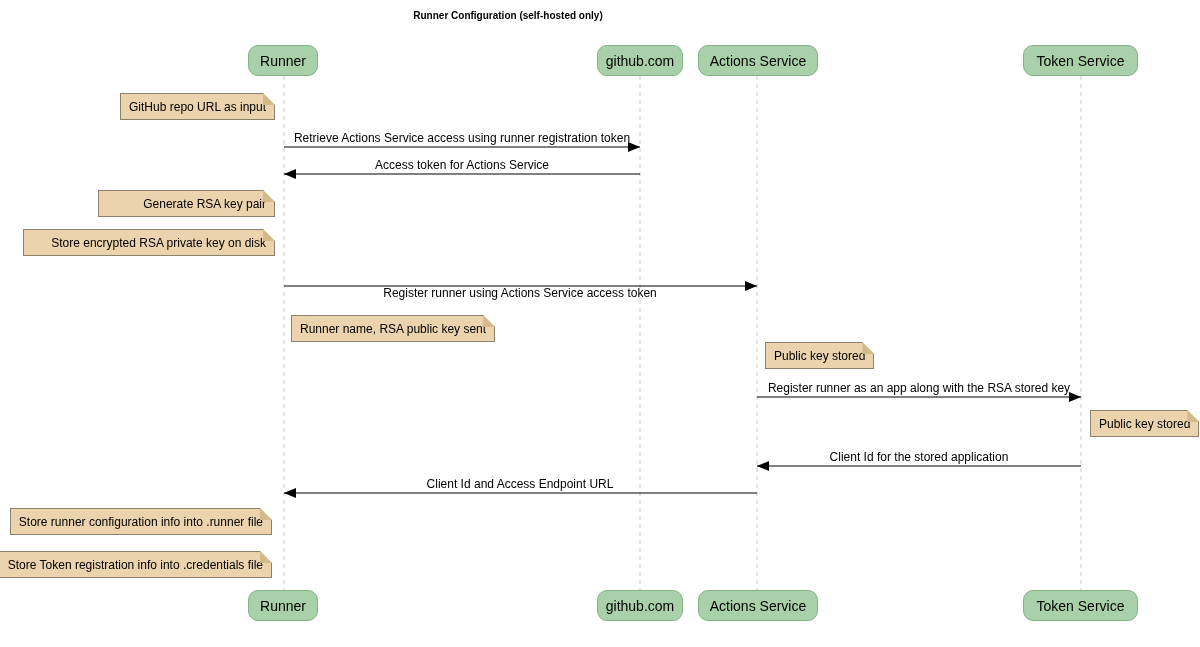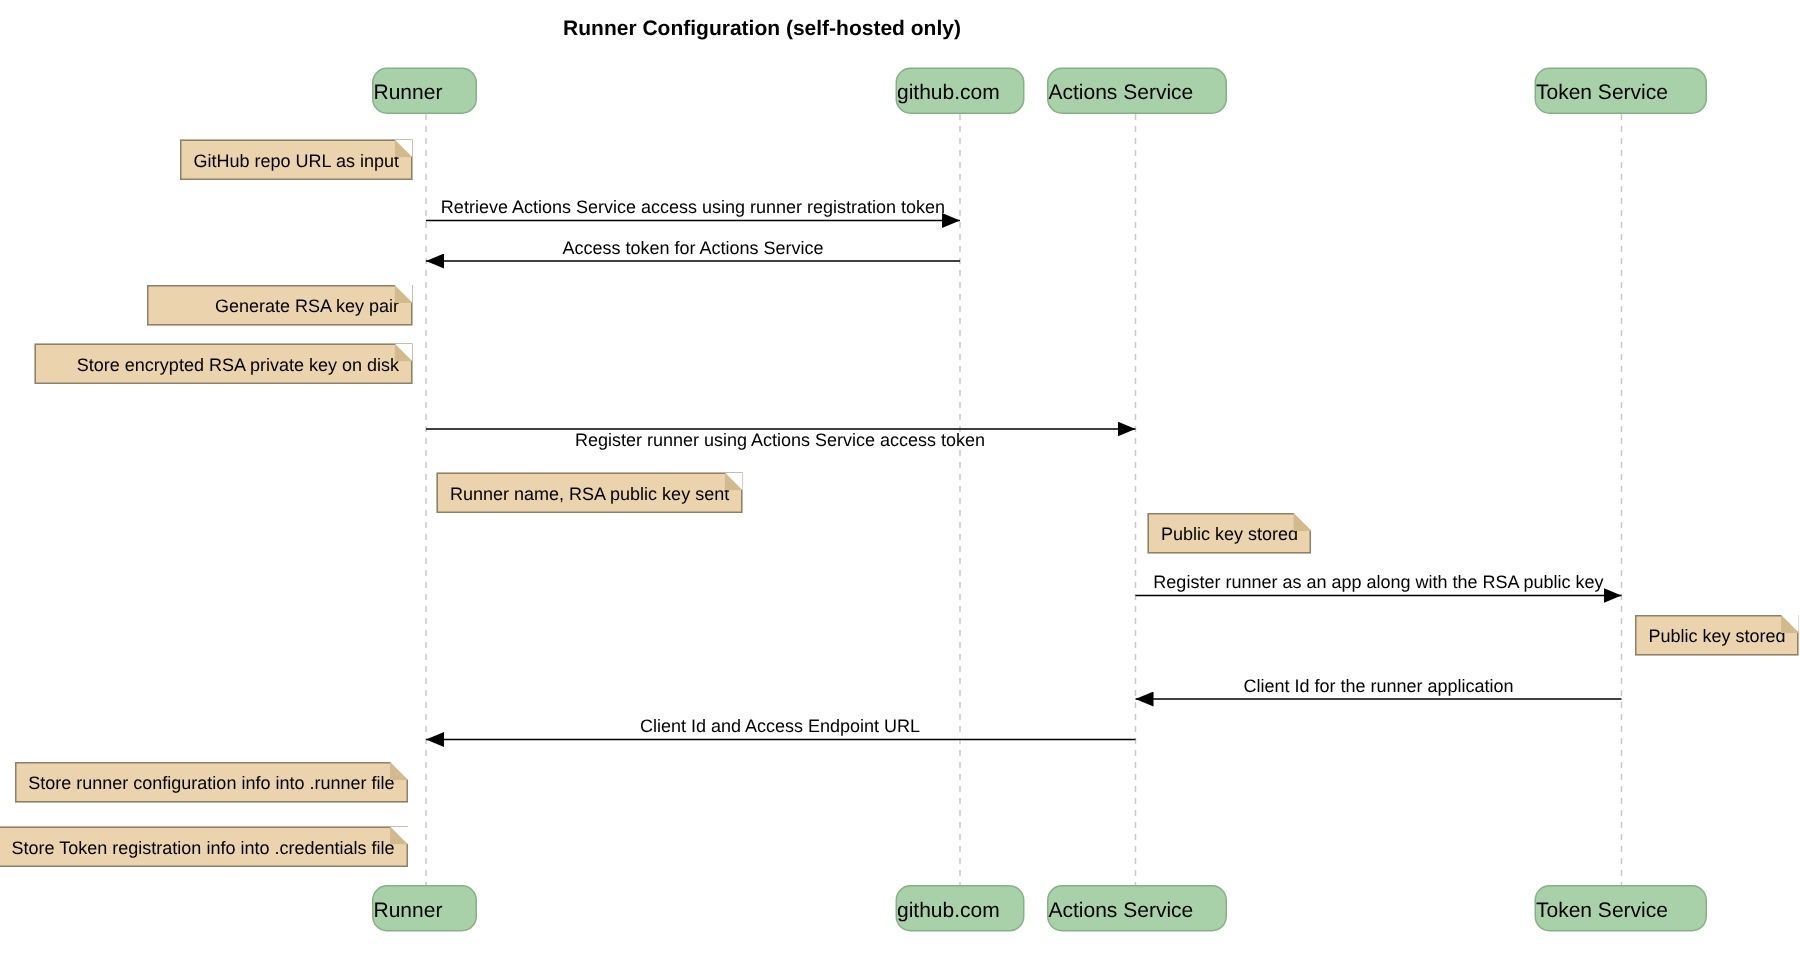--- a/index.html
+++ b/index.html
@@ -24,21 +24,21 @@
     background: var(--background);
     overflow: hidden;
   }
 
   .title {
     position: absolute;
     top: 10px;
     left: 0;
     width: 1016px;
     text-align: center;
-    font-size: 14px;
+    font-size: 10px;
     font-weight: bold;
   }
 
   svg.layer {
     position: absolute;
     top: 0; left: 0;
     width: 1200px; height: 647px;
   }
   .lifeline {
     stroke: var(--lifeline);
@@ -52,21 +52,21 @@
   #arrowhead path { fill: var(--arrow); }
 
   .participant {
     position: absolute;
     height: 31px;
     background: var(--participant-fill);
     border: 1px solid var(--participant-border);
     border-radius: 10px;
     display: flex;
     align-items: center;
-    justify-content: flex-start;
+    justify-content: center;
     font-size: 14px;
     white-space: nowrap;
   }
 
   .msg-label {
     position: absolute;
     transform: translateX(-50%);
     white-space: nowrap;
     font-size: 12px;
     line-height: 14px;
@@ -147,22 +147,22 @@
   <div class="participant" style="left:698px; top:590px; width:120px;">
       <span>Actions Service</span>
     </div>
   <div class="participant" style="left:1023px; top:590px; width:115px;">
       <span>Token Service</span>
     </div>
 
   <div class="msg-label" style="left:462px; top:131px;">Retrieve Actions Service access using runner registration token</div>
   <div class="msg-label" style="left:462px; top:158px;">Access token for Actions Service</div>
   <div class="msg-label" style="left:520px; top:286px;">Register runner using Actions Service access token</div>
-  <div class="msg-label" style="left:919px; top:381px;">Register runner as an app along with the RSA public key</div>
-  <div class="msg-label" style="left:919px; top:450px;">Client Id for the runner application</div>
+  <div class="msg-label" style="left:919px; top:381px;">Register runner as an app along with the RSA stored key</div>
+  <div class="msg-label" style="left:919px; top:450px;">Client Id for the stored application</div>
   <div class="msg-label" style="left:520px; top:477px;">Client Id and Access Endpoint URL</div>
 
   <div class="note" style="right:925px; top:93px;">GitHub repo URL as input</div>
   <div class="note" style="right:925px; top:190px;padding-left:44px;">Generate RSA key pair</div>
   <div class="note" style="right:925px; top:229px;padding-left:27px;">Store encrypted RSA private key on disk</div>
   <div class="note" style="left:291px; top:299px;margin-top:16px;">Runner name, RSA public key sent</div>
   <div class="note" style="left:765px; top:342px;">Public key stored</div>
   <div class="note" style="left:1090px; top:410px;">Public key stored</div>
   <div class="note" style="right:928px; top:508px;">Store runner configuration info into .runner file</div>
   <div class="note" style="right:928px; top:551px;">Store Token registration info into .credentials file</div>

